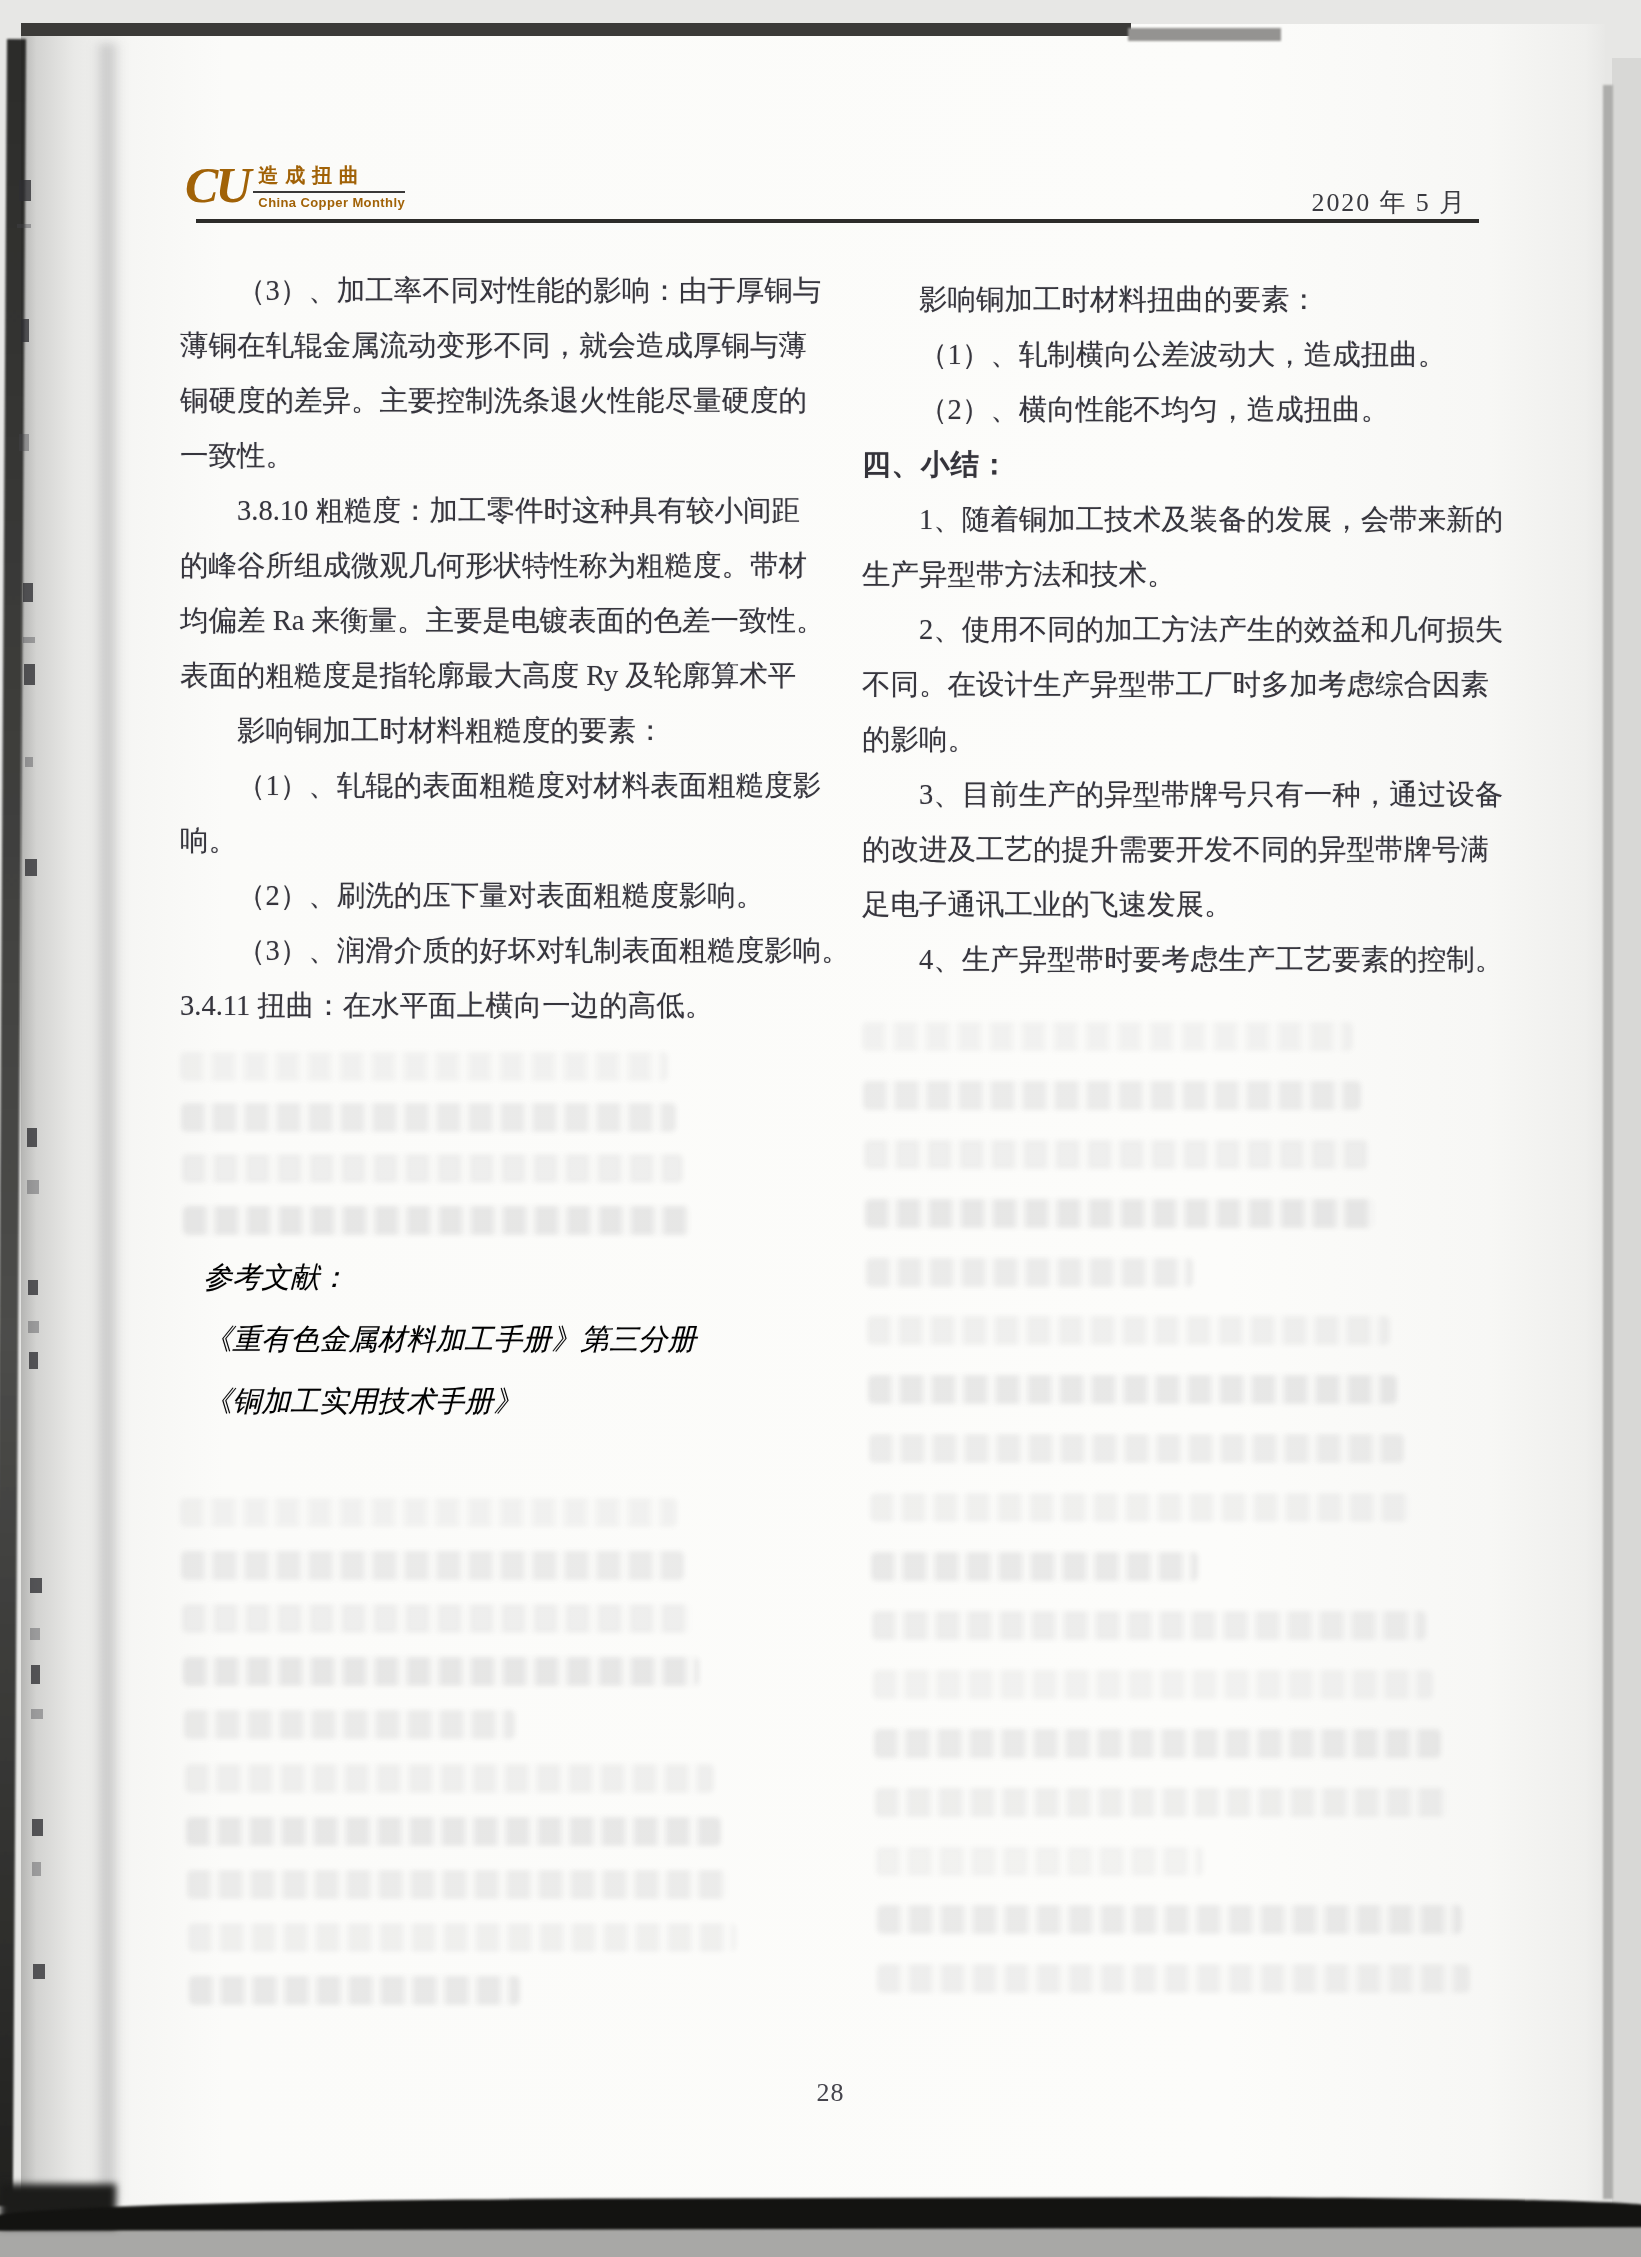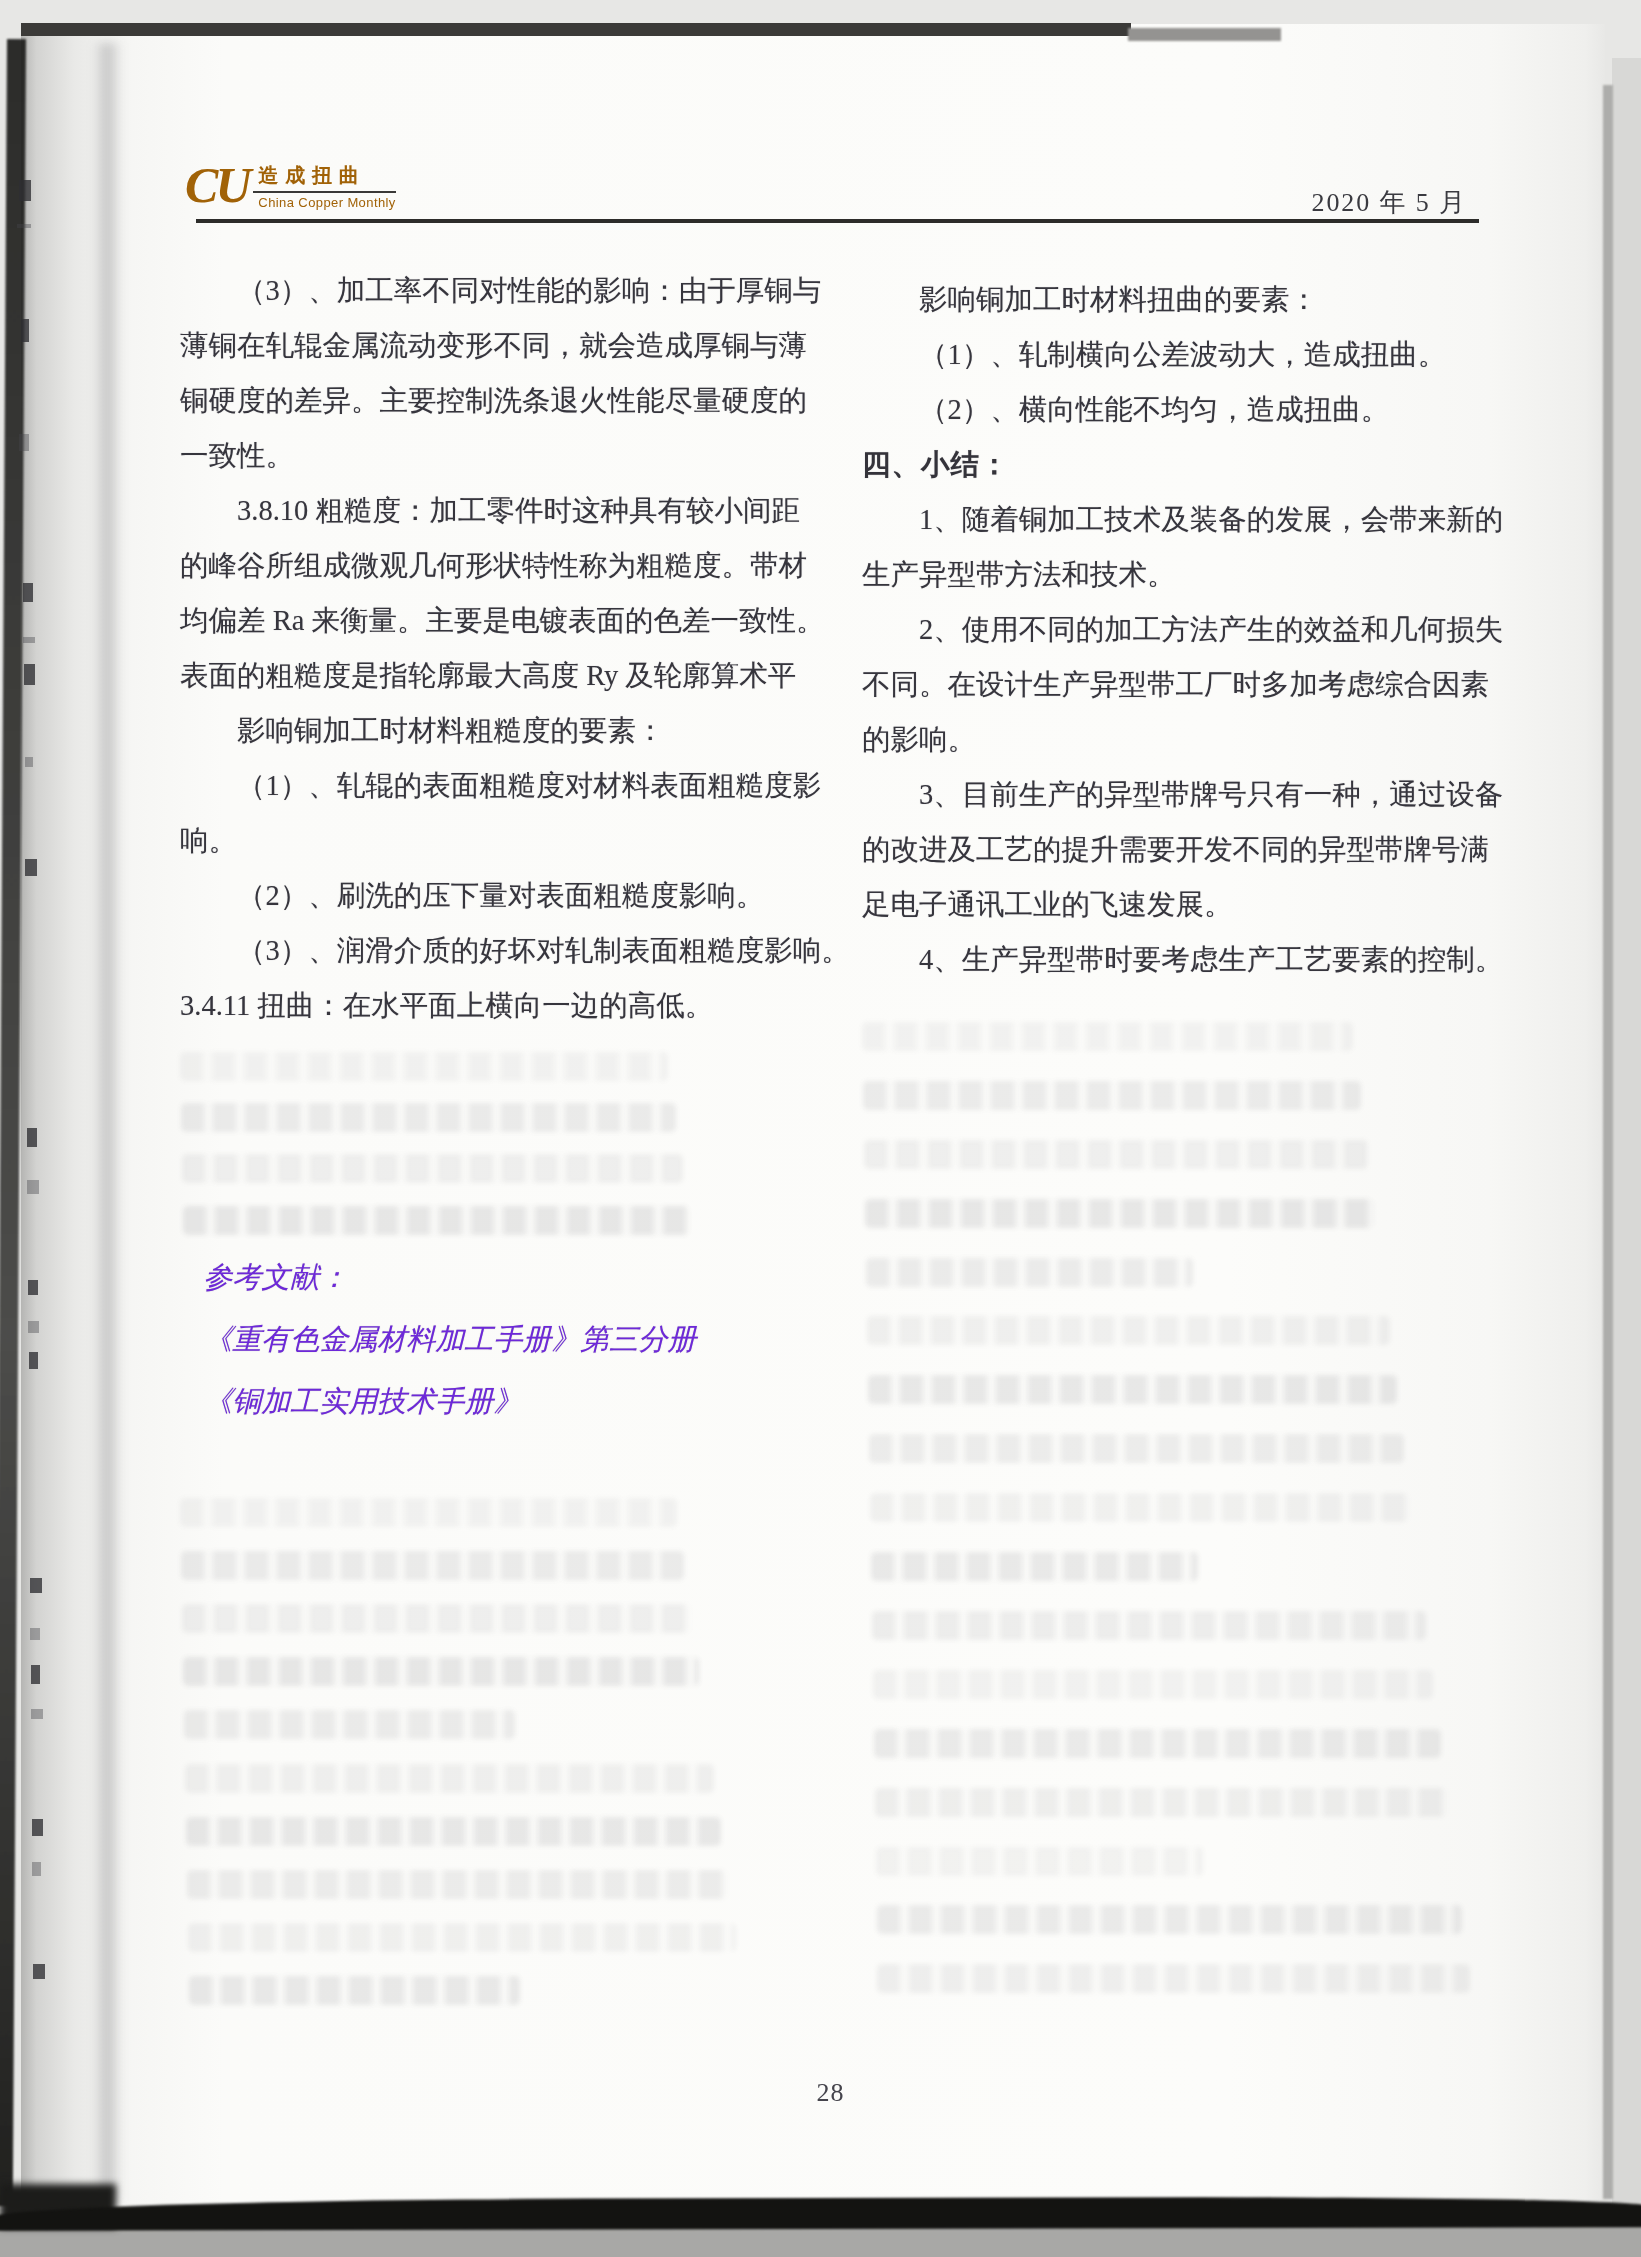--- a/index.html
+++ b/index.html
@@ -32,32 +32,32 @@
   .bottom-band{position:absolute;left:-5.8px;top:2198px;width:1653px;height:31px;background:#131311;
     border-radius:40% 30% 3.9px 3.9px / 17.4px 9.7px 3.9px 3.9px;transform:rotate(-0.12deg);filter:blur(1.2px);}
   .bottom-corner{position:absolute;left:0;top:2184px;width:116px;height:44px;background:#1c1c1a;filter:blur(3.9px);}
   
   .logo{position:absolute;left:185px;top:162px;display:flex;align-items:flex-start;color:#a16207;}
   .logo-cu{font-style:italic;font-weight:bold;font-size:50px;line-height:46px;letter-spacing:-2.9px;
     font-family:"Liberation Serif",serif;}
   .logo-right{margin-left:3.9px;display:flex;flex-direction:column;}
   .logo-cn{font-family:"Liberation Sans","DejaVu Sans",sans-serif;font-weight:bold;font-size:20px;
     letter-spacing:6.8px;padding:0 1.9px 1.9px 5.8px;border-bottom:2.9px solid #3a3938;white-space:nowrap;}
-  .logo-en{font-family:"Liberation Sans","DejaVu Sans",sans-serif;font-weight:normal;font-size:13px;
+  .logo-en{font-family:"Liberation Sans","DejaVu Sans",sans-serif;font-weight:bold;font-size:13px;
     letter-spacing:0.4px;padding:1.9px 0 0 5.8px;white-space:nowrap;}
   .issue-date{position:absolute;left:1197px;top:185px;width:270px;text-align:right;
     font-size:26px;color:#3a3a40;letter-spacing:1.9px;}
   .header-rule{position:absolute;left:196px;top:219px;width:1283px;height:3.9px;background:#2d2c2a;filter:blur(0.4px);}
   
   .col{position:absolute;font-size:28.5px;color:#36353d;text-shadow:0 0 1px rgba(55,55,66,0.35);}
   .bline{height:55px;line-height:55px;white-space:nowrap;}
   .i2{text-indent:2em;}
   .i1{text-indent:0.8em;}
   .h{font-family:"Liberation Sans","DejaVu Sans",sans-serif;font-weight:bold;letter-spacing:1px;color:#34333a;}
-  .refs .bline{height:62px;line-height:62px;font-style:italic;font-size:29px;color:#6d28d9;}
+  .refs .bline{height:62px;line-height:62px;font-style:italic;font-size:29px;color:#000000;}
   .page-num{position:absolute;left:782px;top:2078px;width:97px;text-align:center;
     font-size:26px;color:#45444c;letter-spacing:1px;}
   
   .ghost{position:absolute;}
   .ghost-line{position:absolute;height:29px;border-radius:4.8px;
     background:repeating-linear-gradient(90deg,rgba(106,106,114,0.17) 0 23px,rgba(106,106,114,0.03) 23px 32px);
     filter:blur(2.5px);}
   
   .mark{position:absolute;background:rgba(46,46,50,0.78);filter:blur(0.6px);}
   .mark.light{background:rgba(70,70,76,0.4);}

